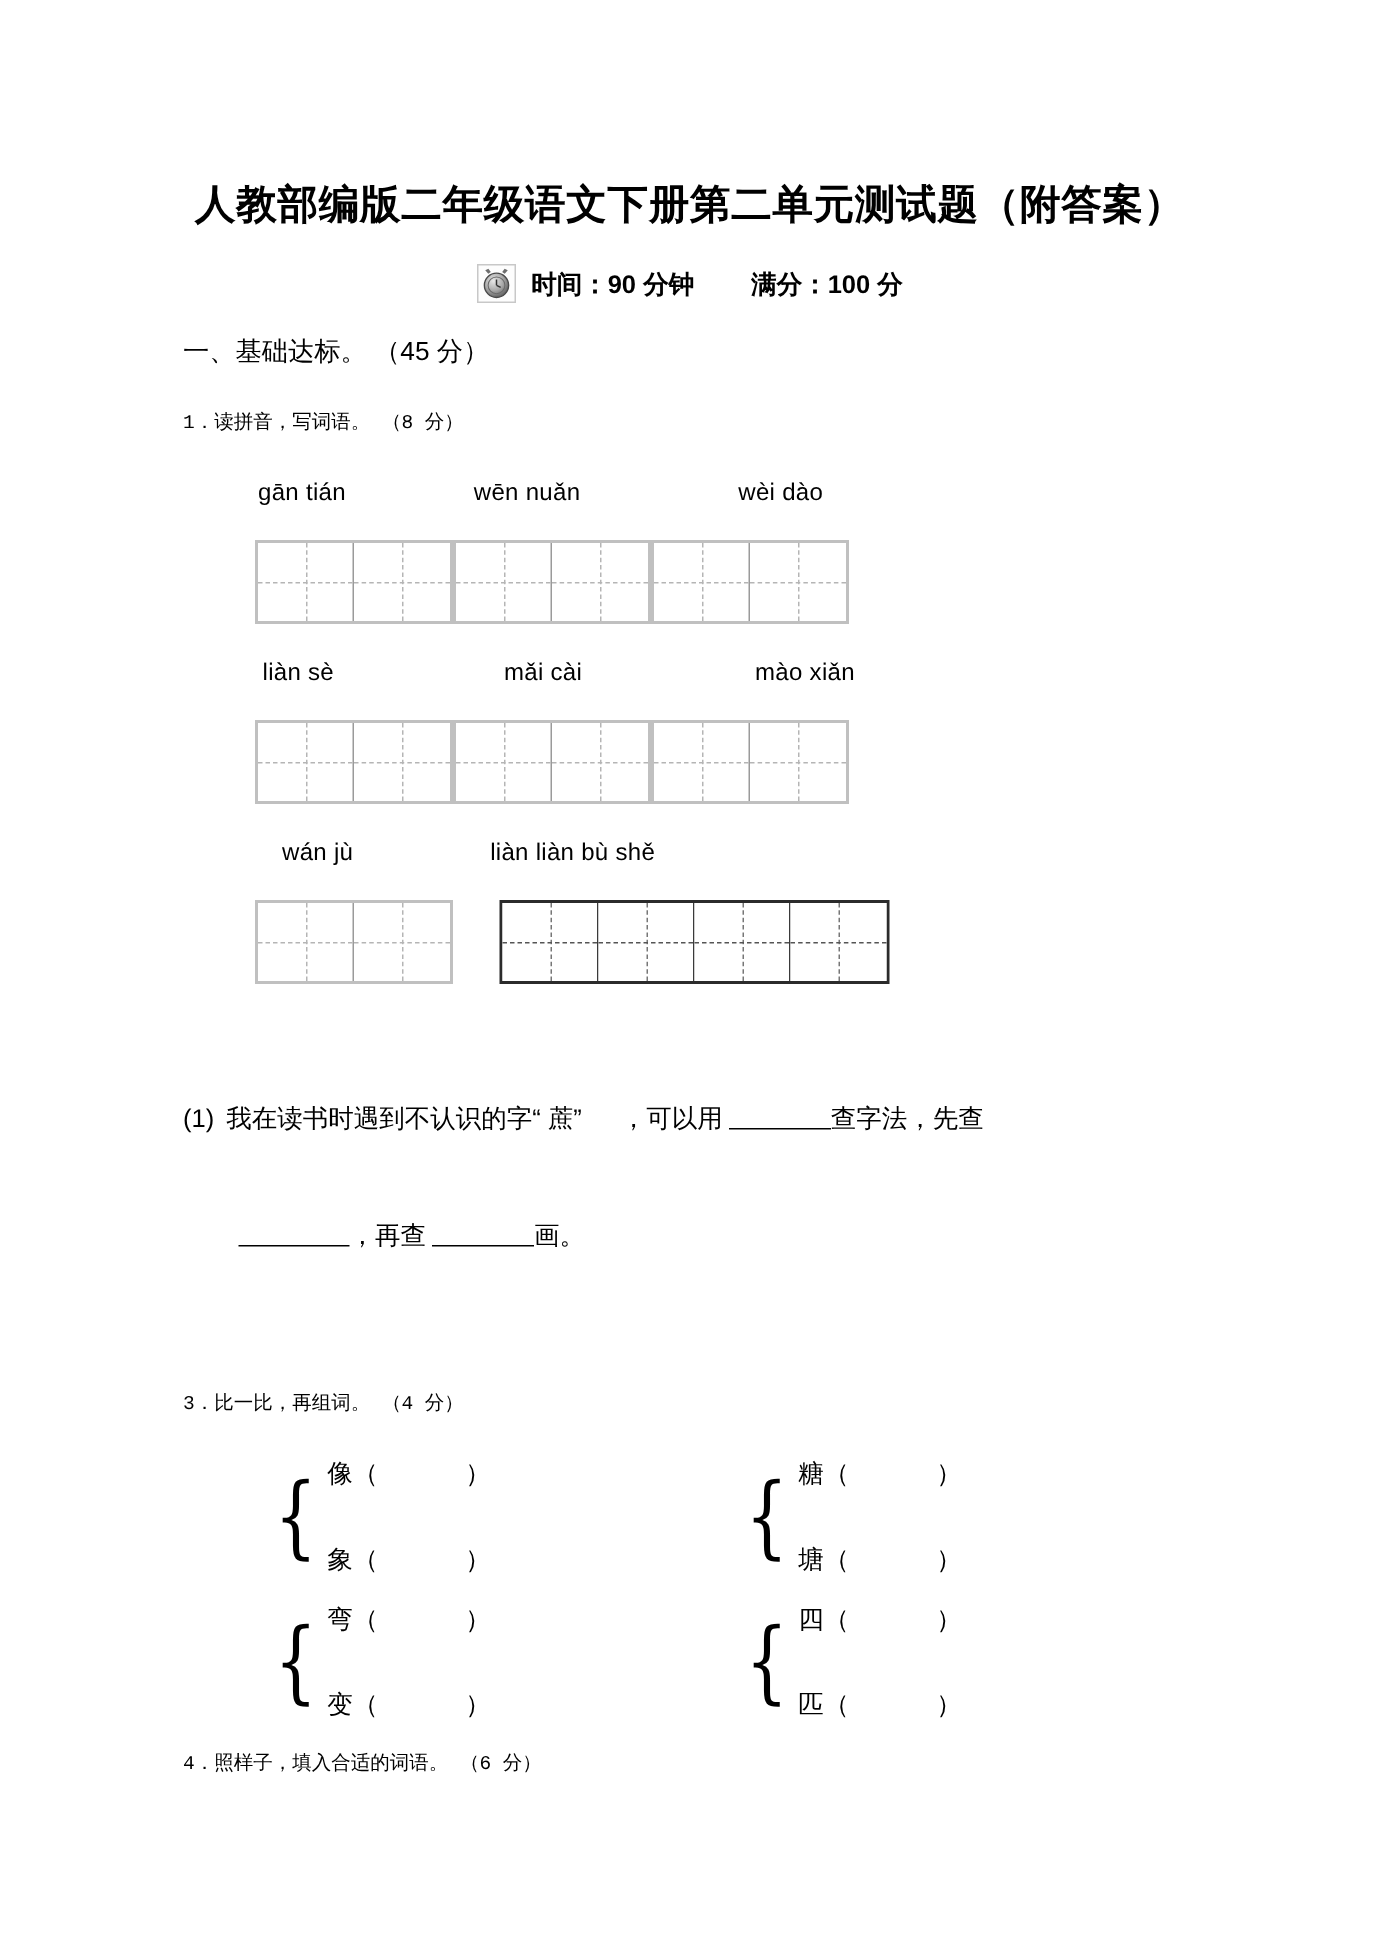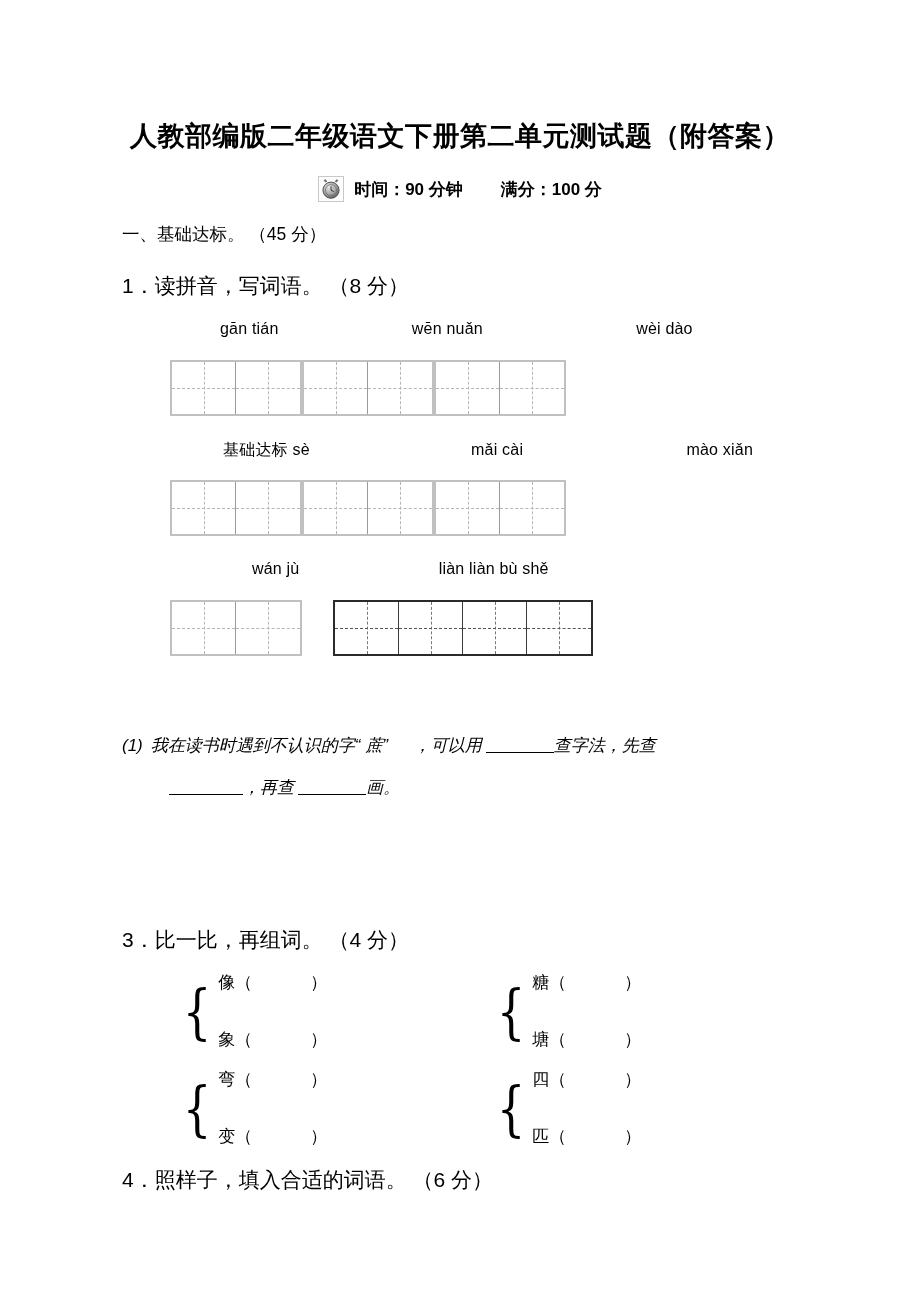--- a/index.html
+++ b/index.html
@@ -62,31 +62,31 @@
   
   .sec-head {
     position: absolute;
     left: 122px;
     font-size: 17.5px;
     white-space: nowrap;
   }
   .q-head {
     position: absolute;
     left: 122px;
-    font-size: 21px;
-    white-space: nowrap;
+    font-size: 13px;
+    white-space: nowrap;
+    font-family: Liberation Mono, monospace;
   }
   .q-line {
     position: absolute;
     left: 122px;
     font-size: 17px;
     white-space: nowrap;
-    font-style: italic;
-  }
-  .q-line.indent { left: 155px; }
+  }
+  .q-line.indent { left: 145px; margin-top: 36px; }
 
   .blank {
     display: inline-block;
     border-bottom: 1px solid #000;
     height: 1em;
     vertical-align: -2px;
   }
   .b-md { width: 68px; }
   .b-lg { width: 74px; }
   .sp4 { display: inline-block; width: 4px; }
@@ -94,21 +94,21 @@
   .sp14 { display: inline-block; width: 14px; }
   .sp26 { display: inline-block; width: 26px; }
 
   
   .pinyin-row {
     position: absolute;
     font-size: 16px;
     white-space: nowrap;
     letter-spacing: 0.2px;
   }
-  .pinyin-row span.py { display: inline-block; margin-left: 48px; }
+  .pinyin-row span.py { display: inline-block; }
 
   
   .grid-row {
     position: absolute;
     display: flex;
   }
   .grid-group {
     display: flex;
     box-sizing: content-box;
   }
@@ -229,21 +229,21 @@
       <div class="cell"></div>
       <div class="cell"></div>
     </div>
     <div class="grid-group light">
       <div class="cell"></div>
       <div class="cell"></div>
     </div>
   </div>
 
   <div class="pinyin-row" style="top:440px; left:175px;">
-    <span class="py">基础达标  sè</span>
+    <span class="py">liàn  sè</span>
     <span style="display:inline-block;width:104px;"></span>
     <span class="py">mǎi cài</span>
     <span style="display:inline-block;width:106px;"></span>
     <span class="py">mào    xiǎn</span>
   </div>
 
   <div class="grid-row" style="top:480px; left:170px;">
     <div class="grid-group light">
       <div class="cell"></div>
       <div class="cell"></div>
@@ -251,21 +251,21 @@
     <div class="grid-group light">
       <div class="cell"></div>
       <div class="cell"></div>
     </div>
     <div class="grid-group light">
       <div class="cell"></div>
       <div class="cell"></div>
     </div>
   </div>
 
-  <div class="pinyin-row" style="top:560px; left:204px;">
+  <div class="pinyin-row" style="top:560px; left:188px;">
     <span class="py">wán    jù</span>
     <span style="display:inline-block;width:82px;"></span>
     <span class="py">liàn  liàn   bù shě</span>
   </div>
 
   <div class="grid-row" style="top:600px; left:170px;">
     <div class="grid-group light">
       <div class="cell"></div>
       <div class="cell"></div>
     </div>

